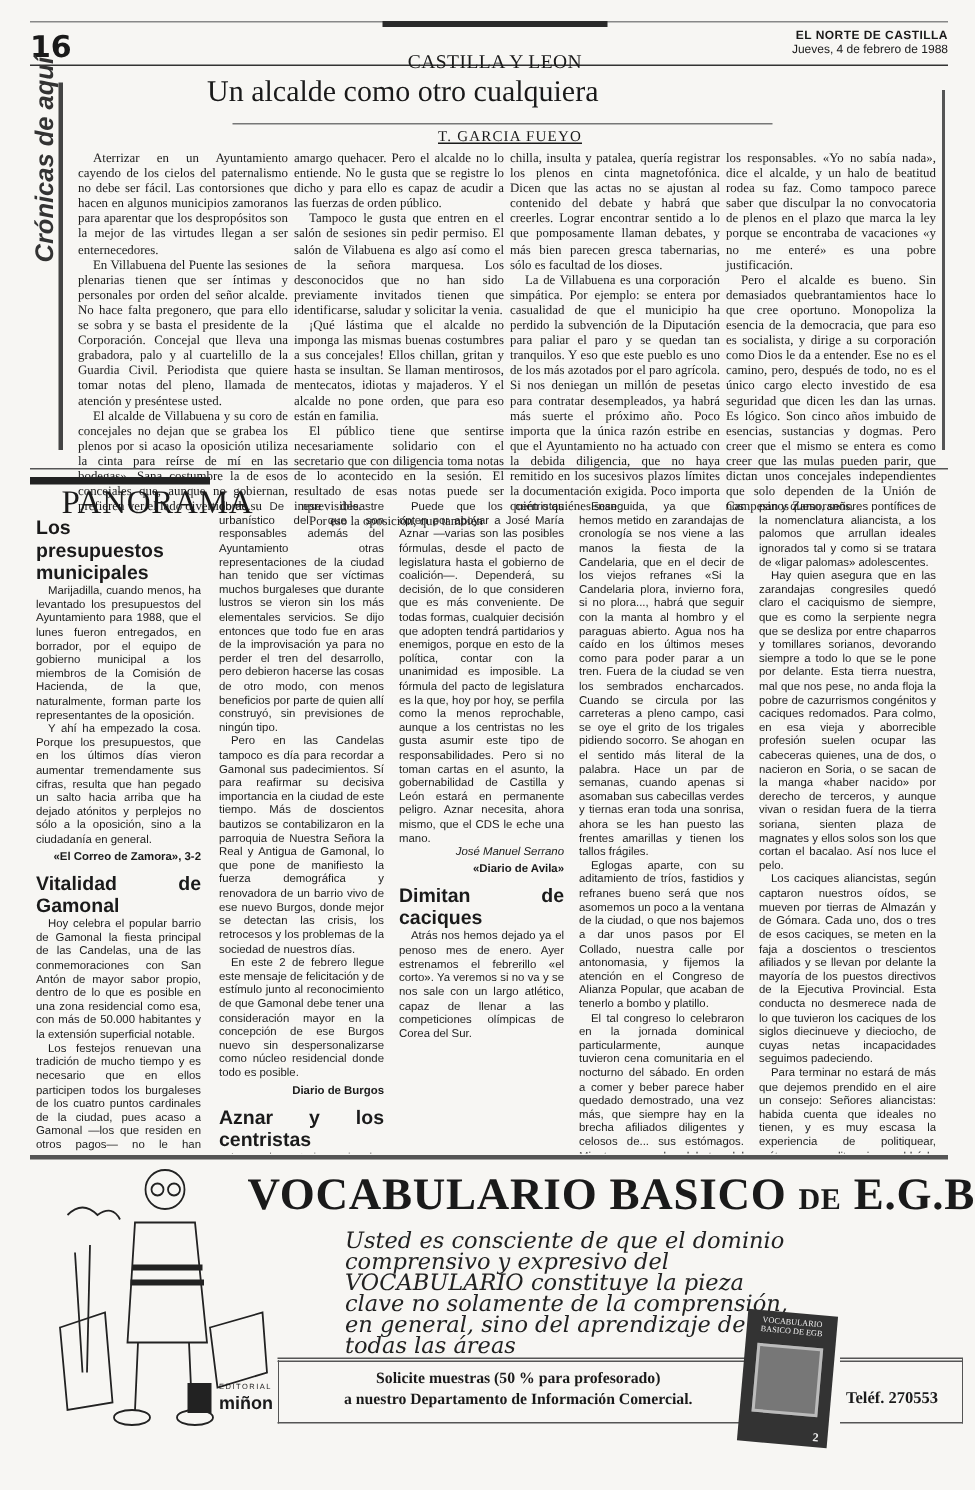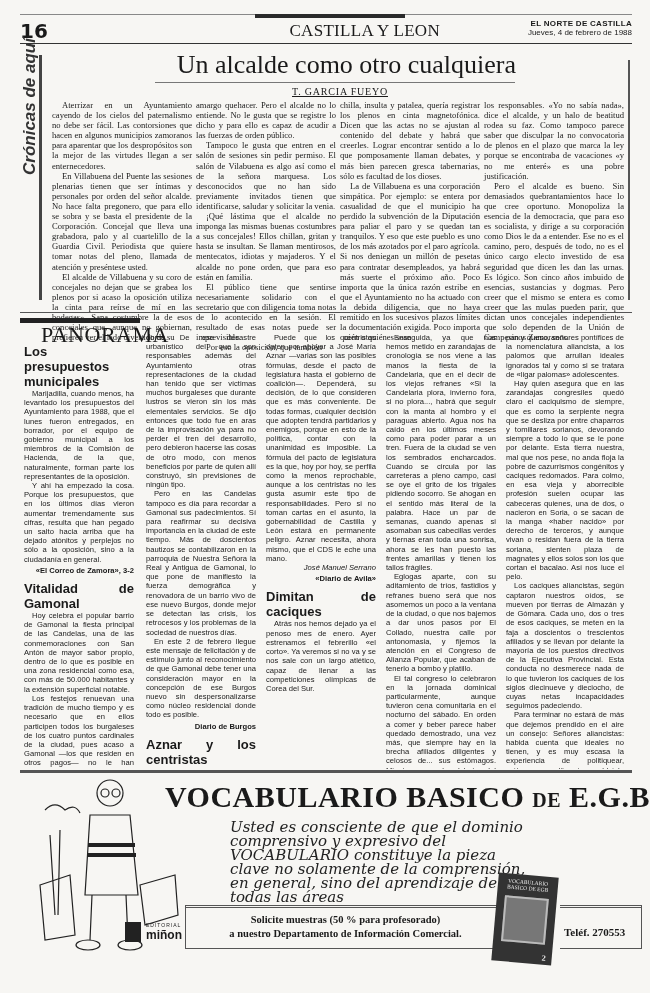--- a/index.html
+++ b/index.html
@@ -2,28 +2,28 @@
 <html><head>
 <meta charset="utf-8">
 <style>
   * { margin: 0; padding: 0; box-sizing: border-box; }
   html, body { width: 650px; height: 993px; background: #f7f6f3; overflow: hidden; }
   body { position: relative; font-family: "Liberation Serif", serif; color: #1a1a1a; }
 
   .masthead { position: absolute; left: 20px; top: 14px; width: 612px; height: 30px; border-top: 1px solid #888; border-bottom: 1.5px solid #333; }
   .masthead .topbar { position: absolute; left: 235px; top: -1px; width: 150px; height: 4px; background: #2a2a2a; }
   .page-num { position: absolute; left: 0; top: 4px; font-family: "DejaVu Sans", sans-serif; font-weight: bold; font-size: 20px; }
-  .section { position: absolute; left: 200px; top: 6px; width: 220px; text-align: right; font-size: 17px; letter-spacing: 0.3px; }
+  .section { position: absolute; left: 200px; top: 18px; width: 220px; text-align: center; font-size: 13px; letter-spacing: 0.3px; }
   .paper { position: absolute; right: 0; top: 4px; text-align: right; font-family: "Liberation Sans", sans-serif; }
   .paper .name { font-weight: bold; font-size: 8px; letter-spacing: 0.3px; }
   .paper .date { font-size: 8px; }
   .side-strip { position: absolute; left: 18px; top: 55px; width: 24px; height: 245px; border-right: 3px solid #444; }
   .side-strip span { position: absolute; left: 2px; top: 120px; transform: rotate(-90deg); transform-origin: left top; white-space: nowrap; font-family: "Liberation Sans", sans-serif; font-weight: bold; font-style: italic; font-size: 17px; color: #333; }
   .right-rule { position: absolute; left: 628px; top: 60px; width: 2px; height: 240px; background: #555; }
-  .headline { position: absolute; left: 156px; top: 50px; width: 360px; text-align: right; font-size: 26px; }
+  .headline { position: absolute; left: 138px; top: 50px; width: 360px; text-align: left; font-size: 20px; }
   .headline-rule { position: absolute; left: 155px; top: 82px; width: 360px; height: 1px; background: #777; }
   .byline { position: absolute; left: 220px; top: 86px; width: 240px; text-align: center; font-size: 10px; letter-spacing: 0.8px; text-decoration: underline; }
 
   .col { position: absolute; font-size: 8.6px; line-height: 10.1px; text-align: justify; }
   .col p { text-indent: 10px; }
   .top-col { top: 100px; width: 140px; }
 
   .divider { position: absolute; left: 20px; width: 612px; background: #555; }
 
   .pan-bar { position: absolute; left: 20px; top: 318px; width: 120px; height: 5px; background: #222; }

